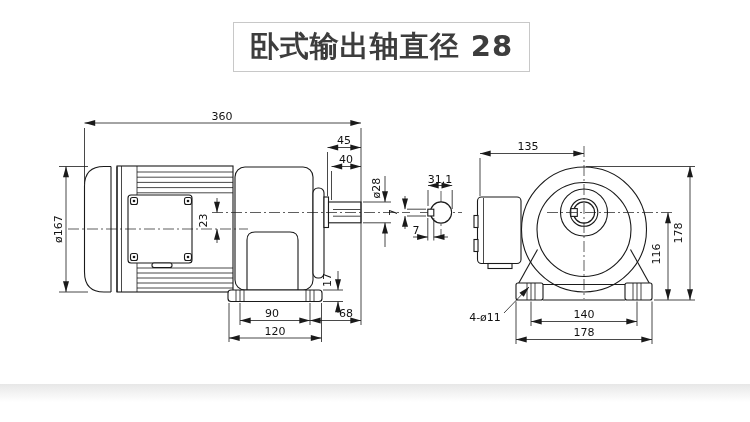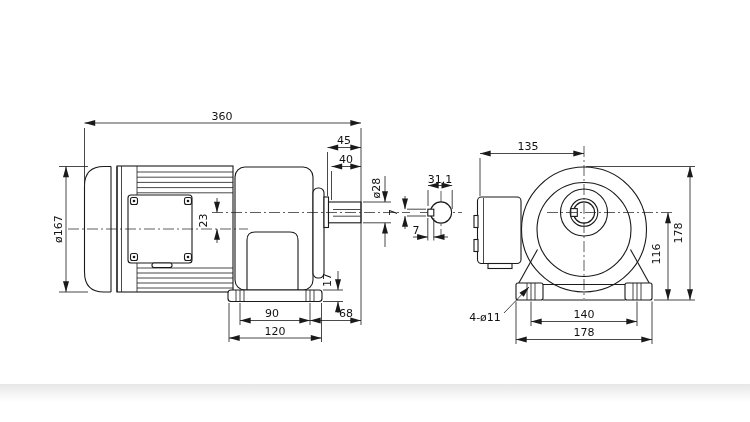--- a/index.html
+++ b/index.html
@@ -20,20 +20,23 @@
   .dt{font-size:11px;fill:#111;}
   .dot{fill:#1a1a1a;stroke:none;}
 </style>
 </head>
 <body>
 
 <div class="stage">
 
   <div class="shadow-band"></div>
 
+  <div class="title-box">
+    <span>卧式输出轴直径 28</span>
+  </div>
 
   <svg width="750" height="422" viewBox="0 0 750 422">
     <defs>
       <marker id="arr" viewBox="0 0 12 8" markerWidth="12" markerHeight="8" refX="11.5" refY="4" orient="auto-start-reverse" markerUnits="userSpaceOnUse">
         <path d="M0.8,1 L11.5,4 L0.8,7 Z" fill="#1a1a1a"></path>
       </marker>
     </defs>
 
     <g>
 

